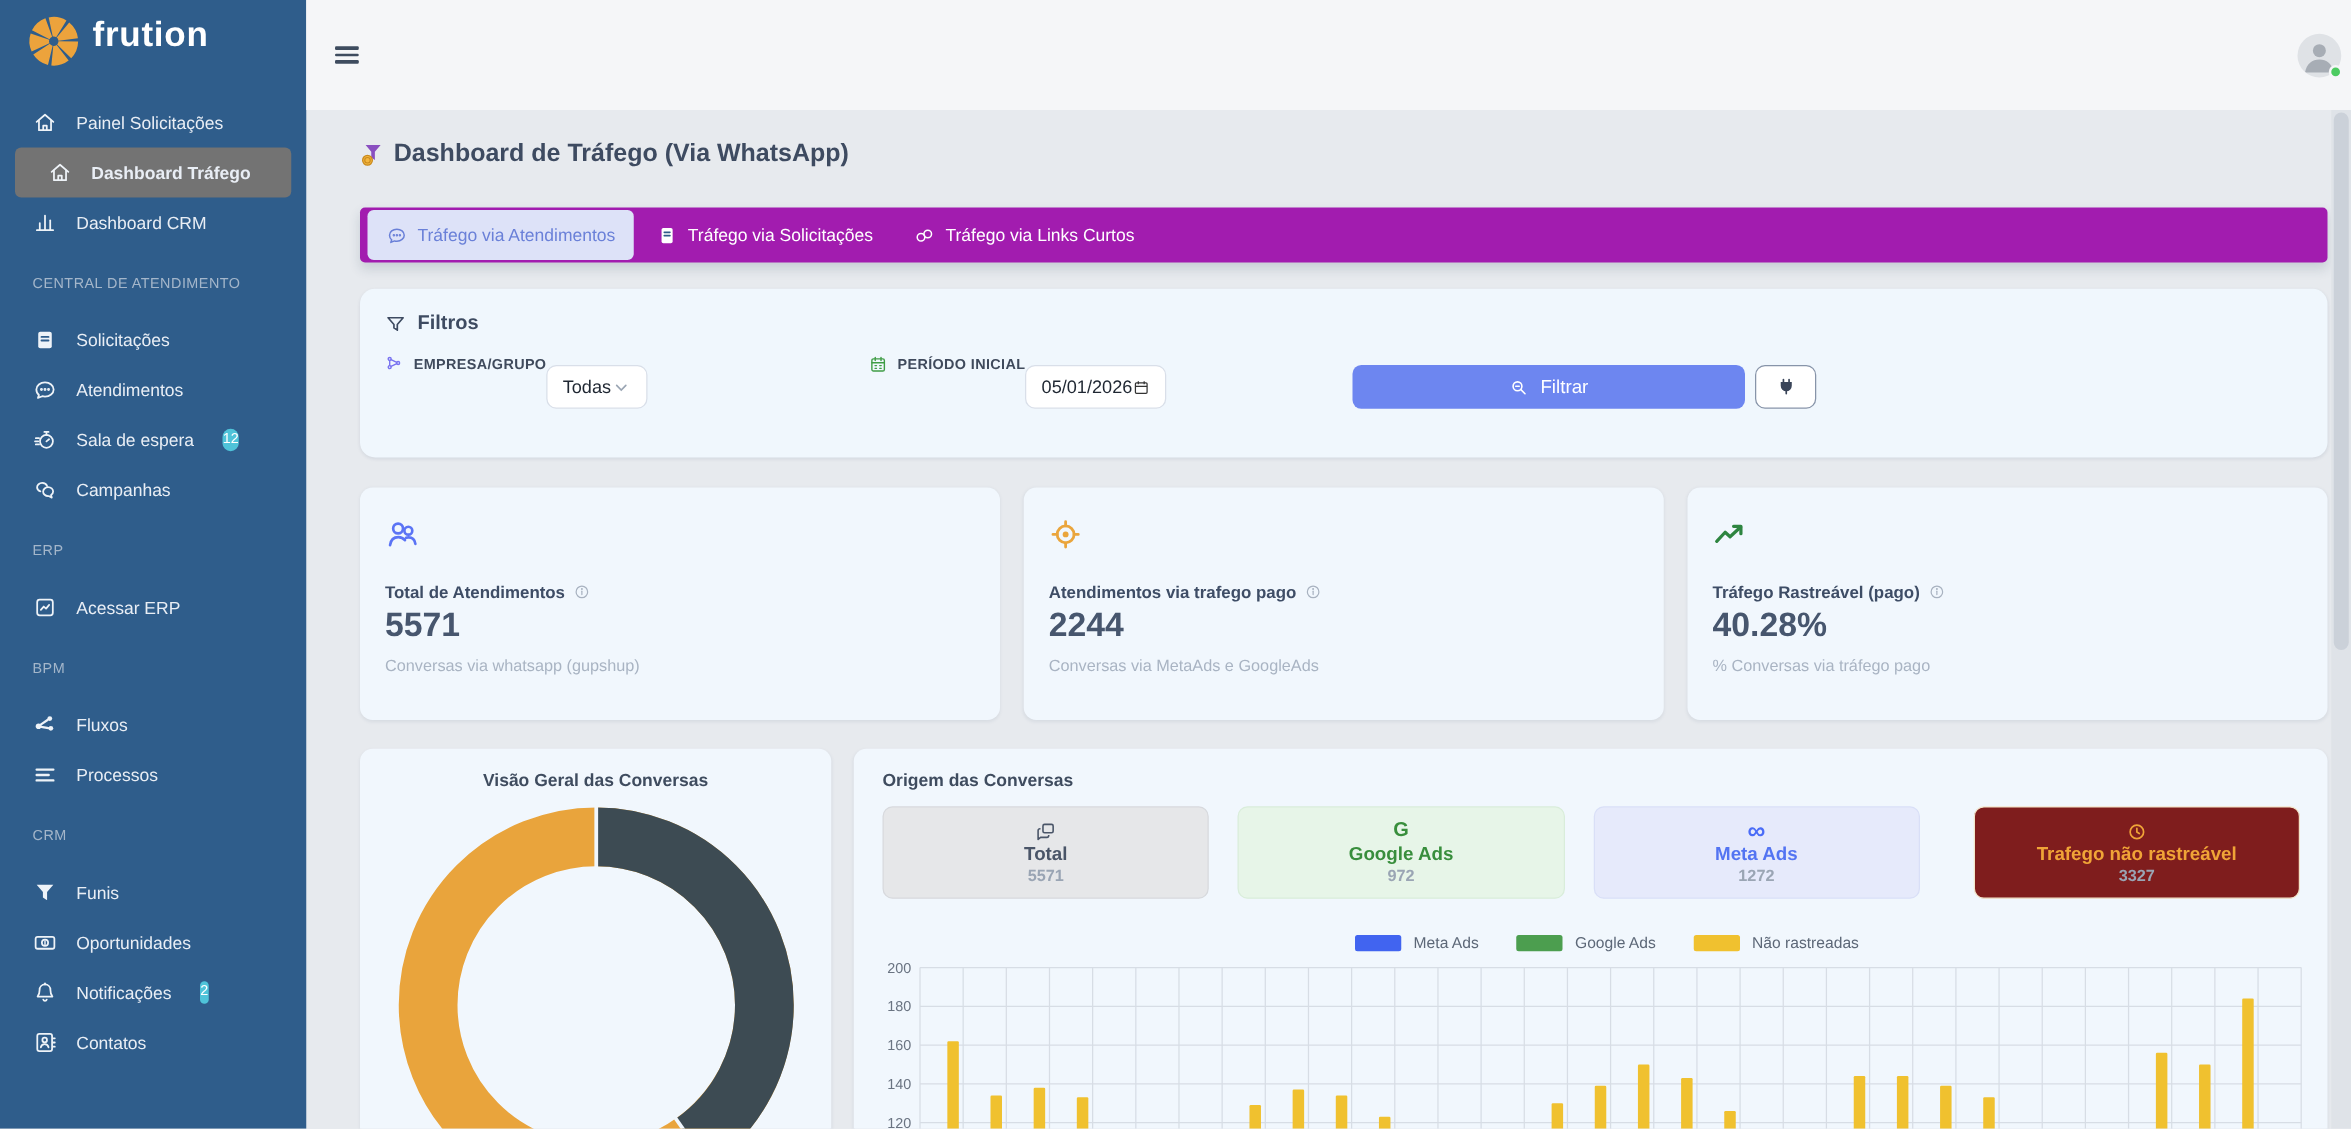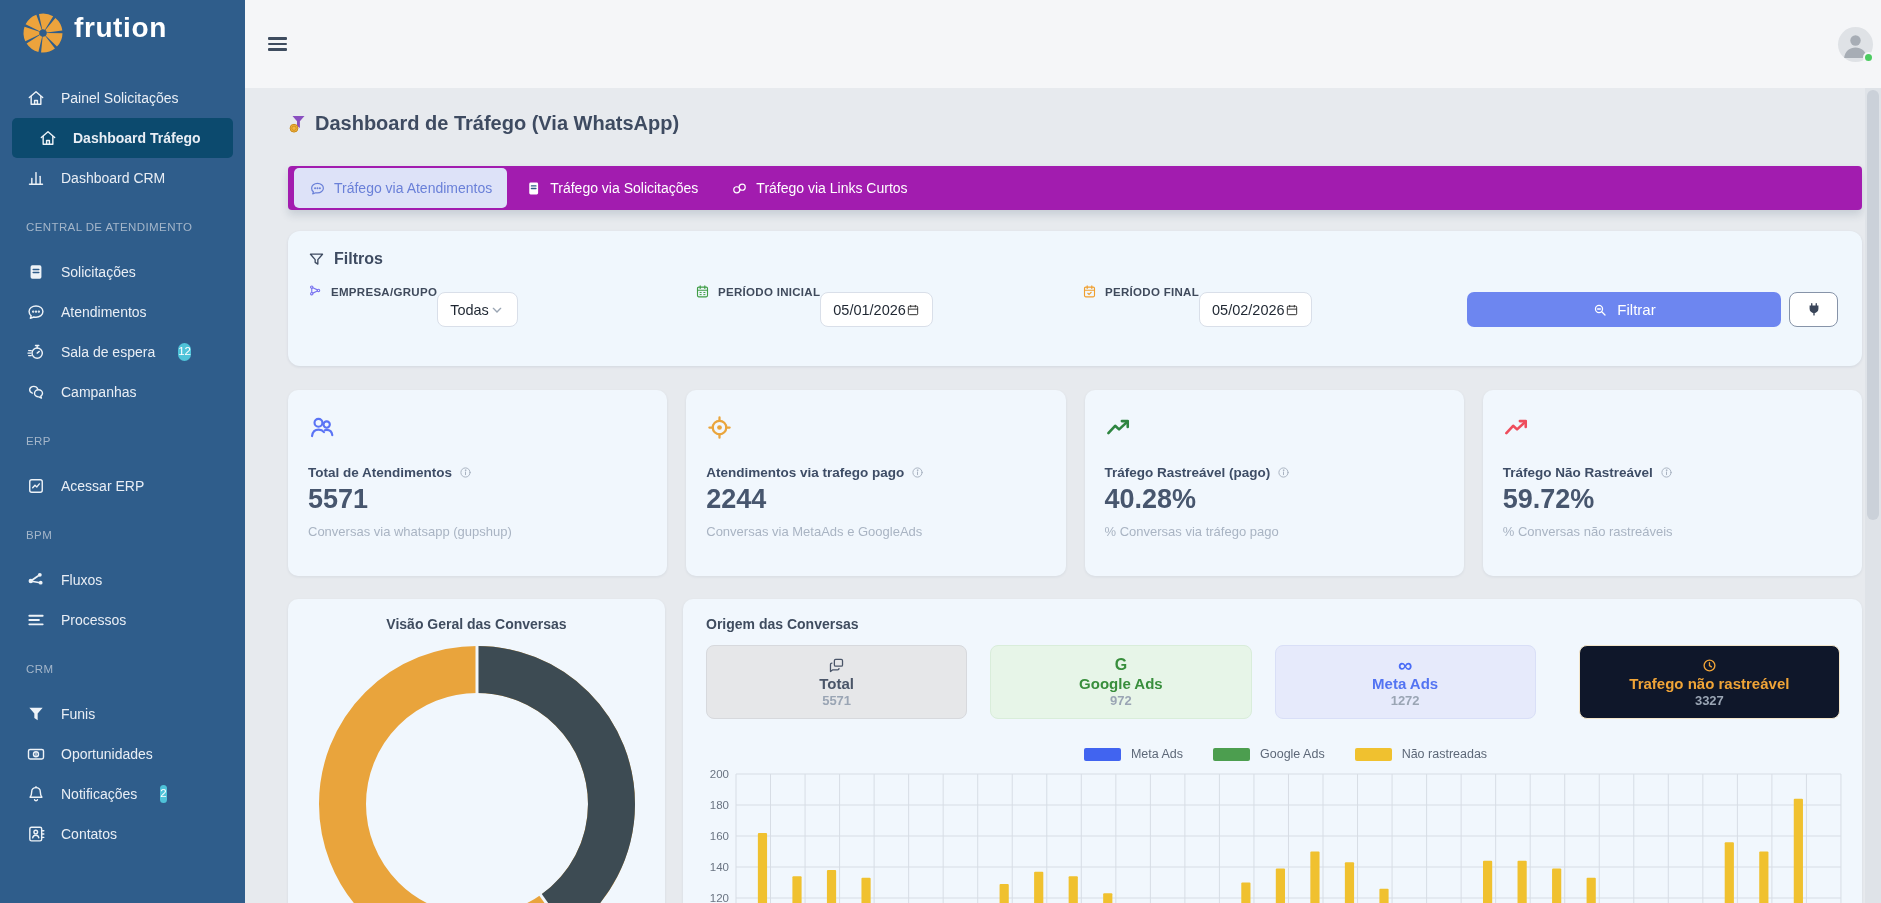--- a/index.html
+++ b/index.html
@@ -5,21 +5,21 @@
   * { margin:0; padding:0; box-sizing:border-box; }
   html,body { width:1881px; height:903px; overflow:hidden; }
   body { font-family:"Liberation Sans",sans-serif; background:#e7eaee; display:flex; }
   
   .sidebar { width:245px; flex:0 0 245px; background:#2f5d8b; height:903px; overflow:hidden; }
   .logo { display:flex; align-items:flex-start; gap:10px; padding:12px 0 0 22px; height:62px; }
   .logo-name { color:#fff; font-size:28px; font-weight:700; letter-spacing:.6px; }
   .nav { margin-top:16px; }
   .nav-item { height:40px; display:flex; align-items:center; gap:15px; padding-left:26px; color:#e9eef5; font-size:14px; cursor:pointer; }
   .nav-item .nicon { width:20px; height:20px; display:flex; align-items:center; }
-  .nav-item.active { background:#0c4a6e; margin:0 12px; border-radius:5px; font-weight:700; }
+  .nav-item.active { background:#737373; margin:0 12px; border-radius:5px; font-weight:700; }
   .nav-heading { margin:23px 0 17px 26px; font-size:11.5px; color:#a4b6ca; letter-spacing:.4px; height:14px; }
   .badge { background:#4fc3d9; color:#fff; font-size:11.5px; font-weight:400; border-radius:10px; padding:3px 0; margin-left:8px; line-height:1; }
   
   .main { flex:1; display:flex; flex-direction:column; position:relative; }
   .topbar { height:88px; flex:0 0 88px; background:#f5f6f8; display:flex; align-items:center; justify-content:space-between; padding:0 4px 0 23px; }
   .hamburger { width:20px; cursor:pointer; }
   .hamburger span { display:block; width:19px; height:2.4px; background:#3e4c5f; border-radius:1px; margin:3px 0; }
   .avatar { width:35px; height:35px; border-radius:50%; background:#dfe2e6; position:relative; margin-right:4px; cursor:pointer; }
   .avatar svg { position:absolute; inset:0; border-radius:50%; overflow:hidden; }
   .status-dot { position:absolute; width:11px; height:11px; border-radius:50%; background:#4ccb61; border:2px solid #f5f6f8; right:-1px; bottom:-1px; }
@@ -57,21 +57,21 @@
   .origem-card { flex:1; height:340px; padding:17px 22px 0 23px; position:relative; }
   .origem-card h3 { font-size:14px; font-weight:700; color:#3f4c5f; }
   .mini-row { display:flex; gap:23px; margin-top:13px; }
   .mini-card { flex:1; height:74px; border-radius:8px; display:flex; flex-direction:column; align-items:center; justify-content:center; gap:1px; cursor:pointer; border:1px solid transparent; }
   .mini-card .mlabel { font-size:15px; font-weight:700; }
   .mini-card .mvalue { font-size:13px; font-weight:700; color:#9aa5b4; }
   .mini-card .micon { height:18px; display:flex; align-items:center; font-weight:700; }
   .mc-total { background:#e6e7e9; border-color:#d7d9dd; } .mc-total .mlabel { color:#4a5568; }
   .mc-google { background:#e7f5e8; border-color:#d9edda; } .mc-google .mlabel { color:#388e3c; } .mc-google .micon { color:#388e3c; font-size:16px; }
   .mc-meta { background:#e6eafb; border-color:#d9dff7; } .mc-meta .mlabel { color:#5374f2; } .mc-meta .micon { color:#4a6cf7; font-size:20px; }
-  .mc-trafego { background:#0f172a; border-color:#f3e6cb;margin-left:20px; } .mc-trafego .mlabel { color:#f0a437; }
+  .mc-trafego { background:#7f1d1d; border-color:#f3e6cb;margin-left:20px; } .mc-trafego .mlabel { color:#f0a437; }
   .legend { display:flex; justify-content:center; align-items:center; gap:30px; margin-top:28px; padding-left:25px; font-size:12.5px; color:#5d6878; }
   .legend-item { display:flex; align-items:center; cursor:pointer; }
   .legend-swatch { width:37px; height:13px; border-radius:2px; margin-right:10px; }
   #barchart { position:absolute; left:0; top:170px; }
   
   .scroll-track { position:absolute; right:0; top:88px; width:16px; height:815px; background:#dfe3e8; }
   .scroll-thumb { position:absolute; left:2px; right:2px; top:2px; height:430px; background:#cbd1d9; border-radius:7px; }
 </style>
 </head>
 <body>
@@ -330,37 +330,20 @@
             <span>PERÍODO INICIAL</span>
           </label>
           <div class="control">
             <span>05/01/2026</span>
             <svg width="14" height="14" viewBox="0 0 24 24" fill="none" stroke="#333" stroke-width="1.7">
                 <rect x="4" y="5.5" width="16" height="14.5" rx="1.5"></rect>
                 <path d="M8 3.5v4M16 3.5v4M4 10.5h16"></path>
               </svg>
           </div>
         </div>
-        <div class="field w3">
-          <label>
-            <svg width="15" height="15" viewBox="0 0 24 24" fill="none" stroke="#ef9f2e" stroke-width="1.8" stroke-linecap="round">
-                <rect x="4" y="5" width="16" height="15.5" rx="2"></rect>
-                <path d="M8.3 3v4M15.7 3v4M4 10h16"></path>
-                <path d="M9.3 14.8l2 2 3.4-3.6"></path>
-              </svg>
-            <span>PERÍODO FINAL</span>
-          </label>
-          <div class="control">
-            <span>05/02/2026</span>
-            <svg width="14" height="14" viewBox="0 0 24 24" fill="none" stroke="#333" stroke-width="1.7">
-                <rect x="4" y="5.5" width="16" height="14.5" rx="1.5"></rect>
-                <path d="M8 3.5v4M16 3.5v4M4 10.5h16"></path>
-              </svg>
-          </div>
-        </div>
         <button class="btn-filter">
           <svg width="16" height="16" viewBox="0 0 24 24" fill="none" stroke="#fff" stroke-width="1.9" stroke-linecap="round">
               <circle cx="10.5" cy="10.5" r="5.3"></circle>
               <path d="M14.6 14.6 19.5 19.5"></path>
               <path d="M8.4 10.5h4.2"></path>
             </svg>
           <span>Filtrar</span>
         </button>
         <button class="btn-icon">
           <svg width="18" height="18" viewBox="0 0 24 24" fill="none" stroke="#3a4559" stroke-width="1.8" stroke-linecap="round">
@@ -422,38 +405,20 @@
             <span class="info">
               <svg width="13" height="13" viewBox="0 0 24 24" fill="none" stroke="currentColor" stroke-width="1.8" stroke-linecap="round">
                 <circle cx="12" cy="12" r="8.5"></circle>
                 <path d="M12 11v5"></path>
                 <circle cx="12" cy="7.7" r="0.6" fill="currentColor"></circle>
               </svg>
             </span>
           </div>
         <div class="stat-value">40.28%</div>
         <div class="stat-caption">% Conversas via tráfego pago</div>
-      </div>
-      <div class="stat-card">
-        <svg width="27" height="27" viewBox="0 0 24 24" fill="none" stroke="#ee4d5c" stroke-width="2.3" stroke-linecap="round" stroke-linejoin="round">
-            <path d="M3 17l6-6.5 3.5 3.2L20 6.8"></path>
-            <path d="M15 6.3h5.2v5.2"></path>
-          </svg>
-        <div class="stat-title">
-            <span>Tráfego Não Rastreável</span>
-            <span class="info">
-              <svg width="13" height="13" viewBox="0 0 24 24" fill="none" stroke="currentColor" stroke-width="1.8" stroke-linecap="round">
-                <circle cx="12" cy="12" r="8.5"></circle>
-                <path d="M12 11v5"></path>
-                <circle cx="12" cy="7.7" r="0.6" fill="currentColor"></circle>
-              </svg>
-            </span>
-          </div>
-        <div class="stat-value">59.72%</div>
-        <div class="stat-caption">% Conversas não rastreáveis</div>
       </div>
     </div>
 
     <div class="bottom-row">
       <section class="card donut-card">
         <h3>Visão Geral das Conversas</h3>
         <svg id="donut" width="320" height="320" viewBox="0 0 320 320" style="display:block;margin:12px auto 0;">
             <circle cx="160" cy="160" r="134.5" fill="none" stroke="#e9a43c" stroke-width="47"></circle>
             <circle cx="160" cy="160" r="134.5" fill="none" stroke="#3d4b53" stroke-width="47" stroke-dasharray="340.40179914599327 845.0884238156543" transform="rotate(-90 160 160)"></circle>
             <line x1="160" y1="55" x2="160" y2="-2" stroke="#f1f7fd" stroke-width="3"></line>

